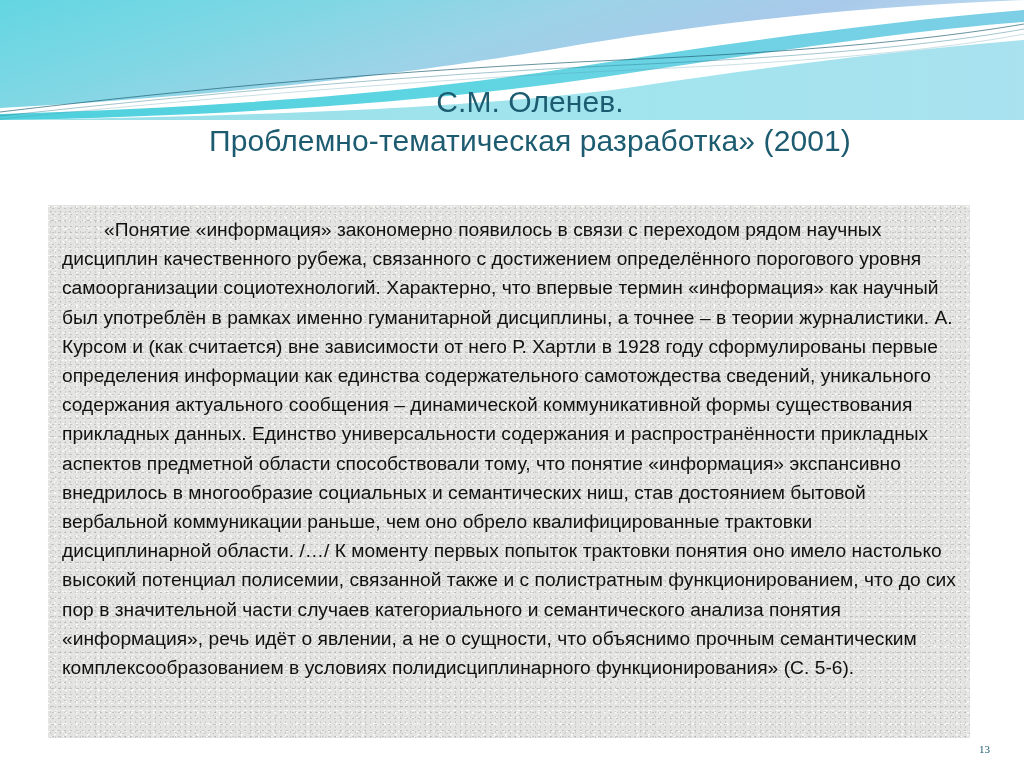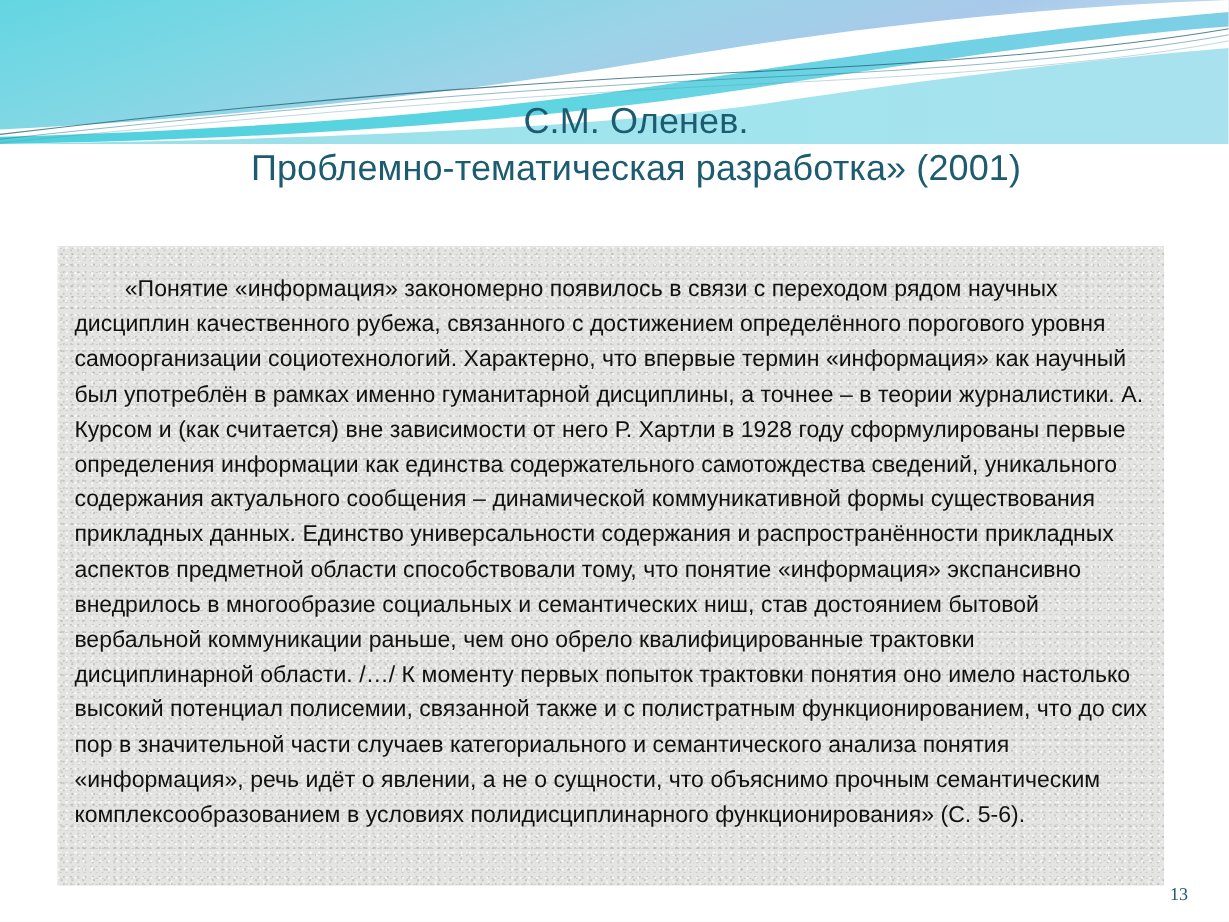--- a/index.html
+++ b/index.html
@@ -61,39 +61,39 @@
     background-color: #e4e4e2;
     background-image:
       radial-gradient(circle at 11% 23%, rgba(255,255,255,0.85) 0.7px, transparent 0.9px),
       radial-gradient(circle at 37% 71%, rgba(160,160,158,0.50) 0.7px, transparent 0.9px),
       radial-gradient(circle at 63% 17%, rgba(255,255,255,0.80) 0.7px, transparent 0.9px),
       radial-gradient(circle at 84% 59%, rgba(150,150,148,0.42) 0.7px, transparent 0.9px),
       radial-gradient(circle at 22% 88%, rgba(255,255,255,0.70) 0.6px, transparent 0.9px),
       radial-gradient(circle at 52% 41%, rgba(168,168,166,0.38) 0.6px, transparent 0.9px);
     background-size: 7px 7px, 9px 9px, 11px 11px, 6px 6px, 13px 13px, 5px 5px;
     box-sizing: border-box;
-    padding: 22px 12px 10px 14px;
+    padding: 10px 12px 10px 14px;
   }
   #body-text {
     margin: 0;
     color: #111111;
     font-size: 19.2px;
     line-height: 29.2px;
     text-indent: 42px;
     text-align: left;
     word-spacing: 0.1px;
   }
 
   
   #page-number {
     position: absolute;
     right: 34px;
     bottom: 13px;
     color: #1d5c70;
-    font-size: 15px;
+    font-size: 11px;
     font-family: "Liberation Serif", serif;
   }
 </style>
 </head>
 <body>
 
 <div id="slide">
 
   <div id="banner">
     <svg viewBox="0 0 1024 120" preserveAspectRatio="none" aria-hidden="true">

